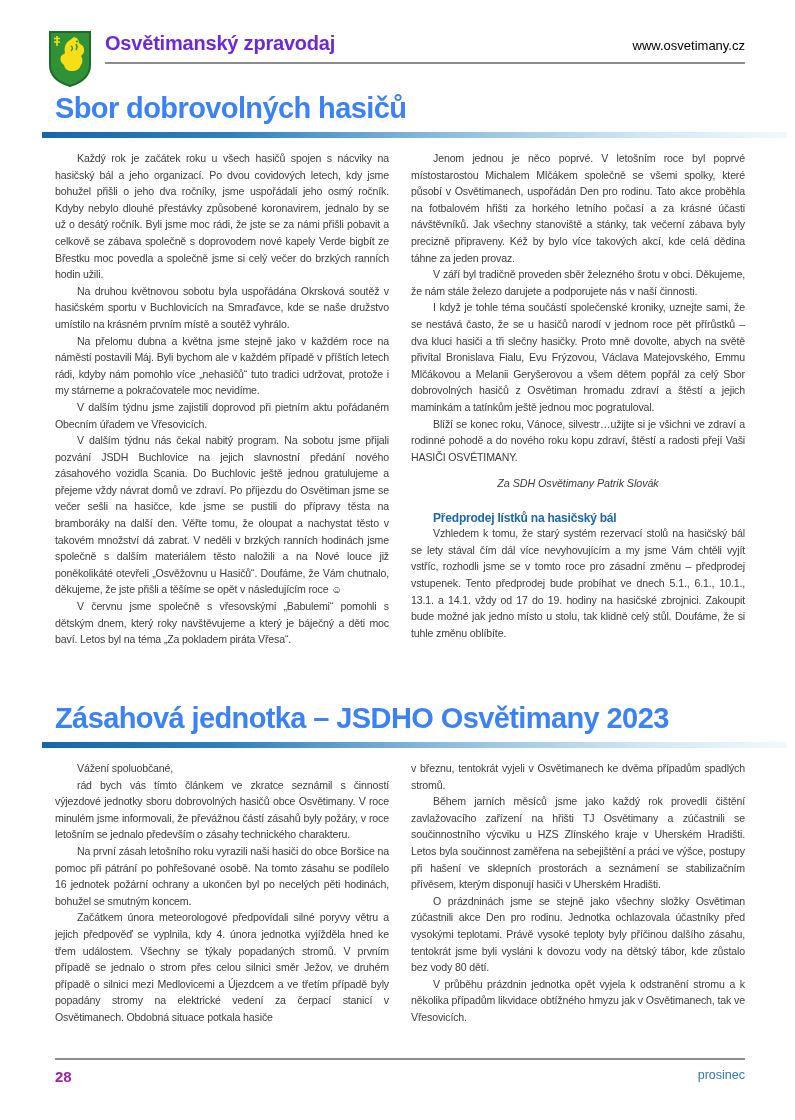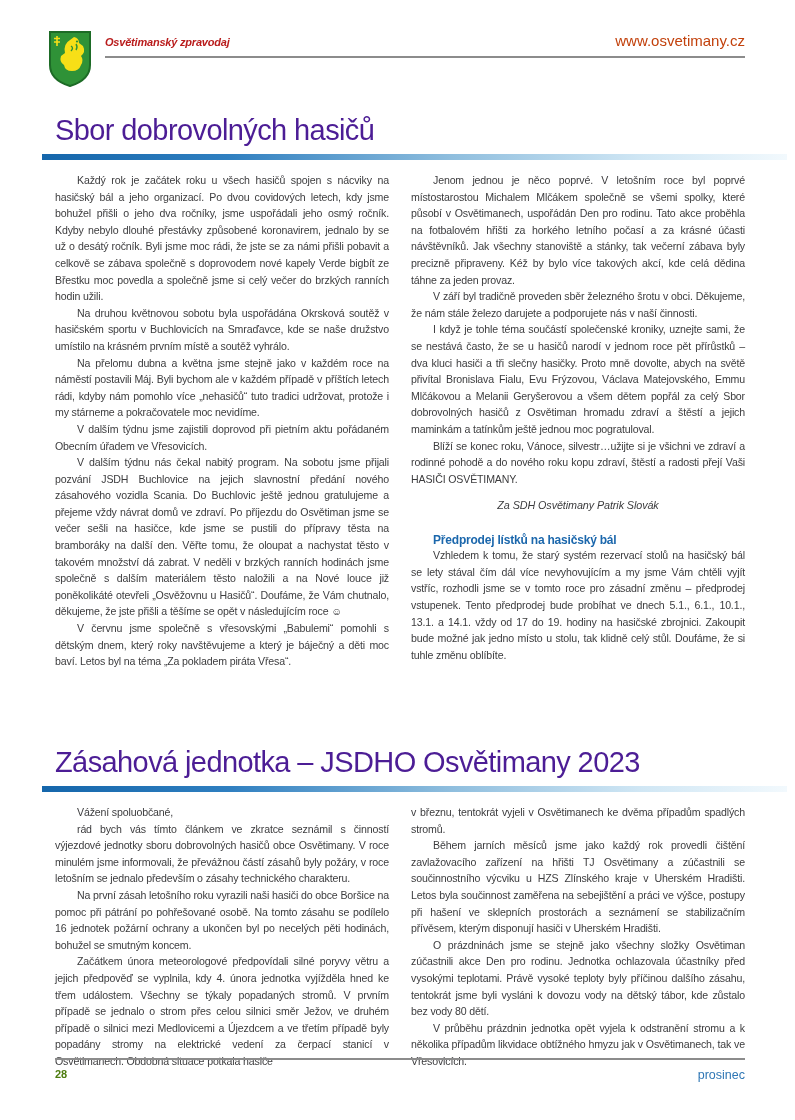--- a/index.html
+++ b/index.html
@@ -15,28 +15,28 @@
     position: absolute; inset: 0;
     padding: 28px 50px 0 55px;
     overflow: hidden;
   }
 
   
   .header { display: flex; align-items: flex-start; }
   .logo { width: 46px; height: 58px; flex: 0 0 46px; margin-left: -8px; margin-top: 2px; }
   .header-right { flex: 1; margin-left: 12px; padding-top: 4px; }
   .header-row { display: flex; justify-content: space-between; align-items: baseline; }
-  .newsletter-name { font-size: 11px; font-weight: bold; color: #b91c1c; letter-spacing: -0.2px; font-style: italic; }
-  .website { font-size: 15px; color: #c2410c; text-decoration: none; }
+  .newsletter-name { font-size: 20px; font-weight: bold; color: #6d28d9; letter-spacing: -0.2px; }
+  .website { font-size: 13px; color: #000000; text-decoration: none; }
   .header-rule { height: 2px; background: #8c8c8c; margin-top: 7px; }
 
   
   .article-title {
-    font-size: 29px; font-weight: normal; color: #4c1d95;
-    letter-spacing: -0.6px; margin-top: 26px;
+    font-size: 29px; font-weight: bold; color: #3b82f6;
+    letter-spacing: -0.6px; margin-top: 4px;
   }
   .title-bar {
     height: 6px; margin-top: 7px; margin-bottom: 12px;
     margin-left: -13px; margin-right: -42px;
     background: linear-gradient(to right, #1566ab 0%, #2f7fc0 25%, #8fbede 55%, #cfe6f4 80%, #f2f9fd 100%);
   }
 
   
   .cols { display: flex; gap: 22px; }
   .col { flex: 1 1 0; min-width: 0; }
@@ -55,21 +55,21 @@
   .subheading {
     font-size: 12px; font-weight: bold; color: #1b67ac;
     margin-top: 22px; margin-bottom: 0; padding-left: 22px;
     letter-spacing: -0.2px;
   }
 
   
   .footer { position: absolute; left: 55px; right: 50px; top: 1058px; }
   .footer-rule { height: 2px; background: #8c8c8c; }
   .footer-row { display: flex; justify-content: space-between; margin-top: 8px; }
-  .page-number { font-size: 11px; font-weight: bold; color: #4d7c0f; }
+  .page-number { font-size: 15px; font-weight: bold; color: #a21caf; }
   .issue-month { font-size: 12.5px; color: #2f77b5; }
 </style>
 </head>
 <body>
 
 <div class="page">
 
   <div class="header">
     <span class="logo">
       <svg viewBox="0 0 46 58" width="46" height="58" aria-hidden="true">

